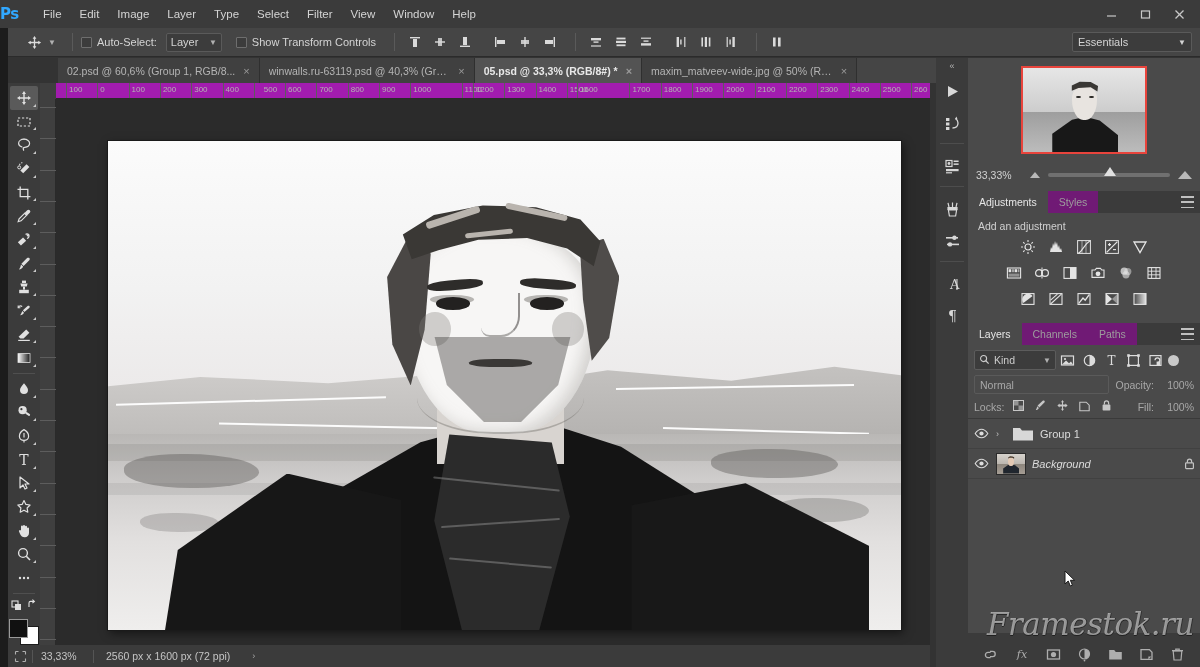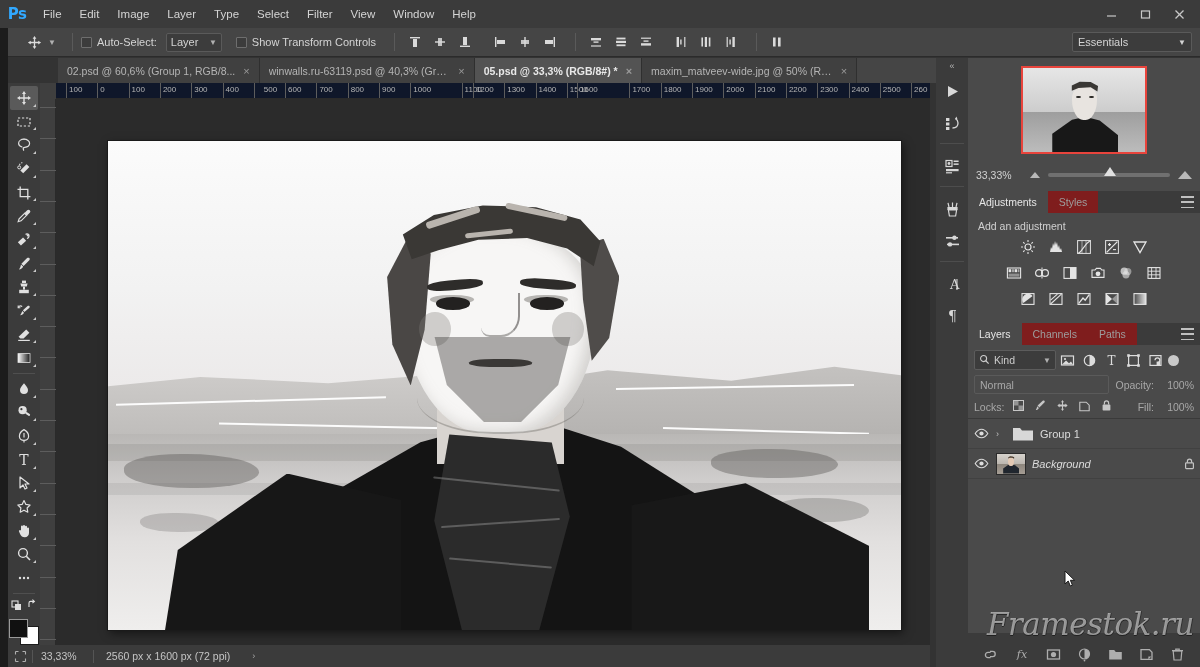--- a/index.html
+++ b/index.html
@@ -11,21 +11,21 @@
     -webkit-font-smoothing: antialiased;
   }
   .app { position: relative; width: 1200px; height: 667px; background: #333333; }
 
   
   .titlebar {
     position: absolute; left: 0; top: 0; width: 1200px; height: 28px;
     background: #3b3b3b; display: flex; align-items: center;
   }
   .ps-logo {
-    width: 34px; text-align: center; color: #31a8ff;
+    width: 34px; color: #31a8ff;
     font-size: 15px; font-weight: bold; letter-spacing: -0.5px;
     font-family: "DejaVu Sans", sans-serif;
   }
   .menubar { display: flex; align-items: center; height: 28px; }
   .menu-item {
     padding: 0 9px; height: 28px; line-height: 28px;
     font-size: 11.5px; color: #d4d4d4; cursor: default;
   }
   .win-ctrls { position: absolute; right: 4px; top: 0; display: flex; height: 28px; }
   .win-btn {
@@ -106,21 +106,21 @@
     background: #111111; border: 1px solid #9a9a9a;
   }
 
   
   .canvas-wrap {
     position: absolute; left: 40px; top: 83px; width: 890px; height: 562px;
     background: #2b2b2b;
   }
   .ruler-h {
     position: absolute; left: 16px; top: 0; right: 0; height: 16px;
-    background: #0f172a; border-bottom: 1px solid #2a2a2a; overflow: hidden;
+    background: #a21caf; border-bottom: 1px solid #2a2a2a; overflow: hidden;
   }
   .ruler-v {
     position: absolute; left: 0; top: 16px; bottom: 0; width: 16px;
     background: #3f3f3f; border-right: 1px solid #2a2a2a;
   }
   .ruler-corner { position: absolute; left: 0; top: 0; width: 16px; height: 16px; background: #3f3f3f; }
   .rtick {
     position: absolute; top: 0; height: 16px; font-size: 8px; color: #b4b4b4;
     border-left: 1px solid #5d5d5d; padding-left: 2px; line-height: 14px;
   }
@@ -254,21 +254,21 @@
     width: 28px; height: 30px; display: flex; align-items: center; justify-content: center;
     color: #d8d8d8; margin-top: 2px;
   }
   .dock-sep { width: 24px; height: 1px; background: #4d4d4d; margin: 5px 0; }
 
   
   .panels { position: absolute; right: 0; top: 58px; width: 232px; bottom: 0; background: #3b3b3b; }
   .panel-tabs { display: flex; align-items: stretch; height: 22px; background: #3b3b3b; position: relative; }
   .ptab {
     padding: 0 11px; height: 22px; line-height: 22px; font-size: 10.5px; color: #9d9d9d;
-    background: #7f1d1d;
+    background: #701a75;
   }
   .ptab.active { background: #4a4a4a; color: #e6e6e6; }
   .pmenu {
     position: absolute; right: 6px; top: 5px; width: 13px; height: 12px;
     display: flex; flex-direction: column; justify-content: space-between;
   }
   .pmenu i { display: block; height: 1.5px; background: #c0c0c0; }
   .panel-body { background: #4a4a4a; }
 
   

